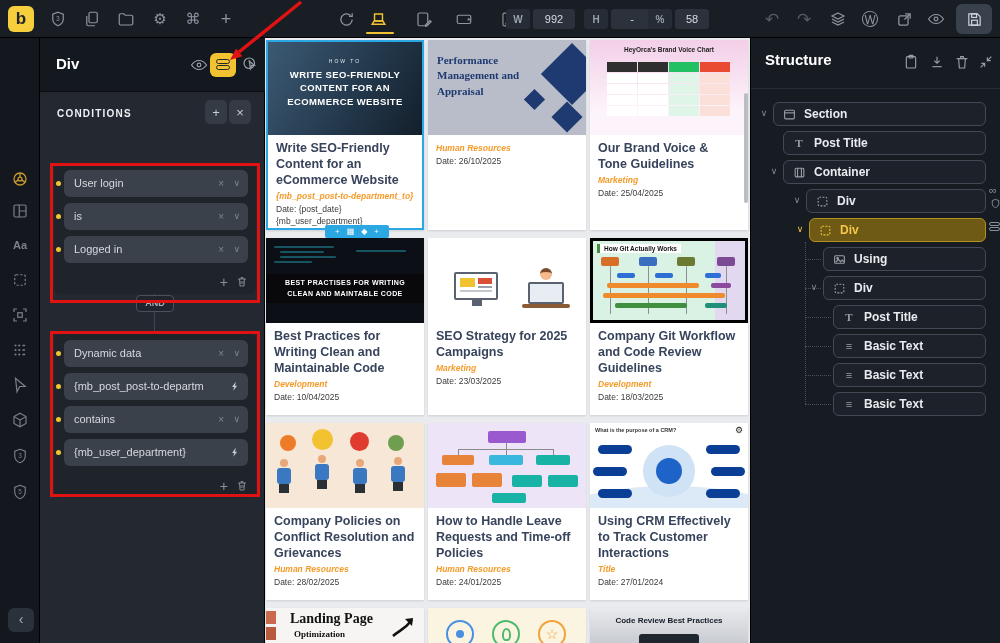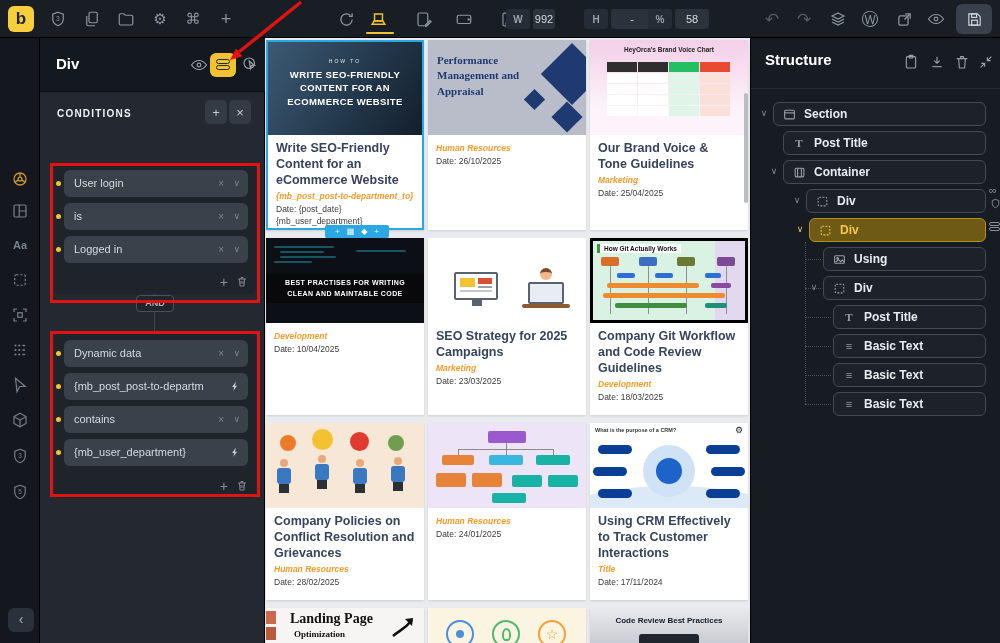--- a/index.html
+++ b/index.html
@@ -187,21 +187,21 @@
         </svg>
     </div>
     <div class="ab tico" style="left:494px">
       <svg width="17" height="17" viewBox="0 0 24 24" fill="none" stroke="currentColor" stroke-width="1.6">
           <rect x="7" y="3" width="10" height="18" rx="2"></rect>
           <circle cx="12" cy="18" r=".8" fill="currentColor"></circle>
         </svg>
     </div>
 
     <div class="ab chipL" style="left:506px;width:24px">W</div>
-    <div class="ab chipV" style="left:533px;width:22px">992</div>
+    <div class="ab chipV" style="left:533px;width:42px">992</div>
     <div class="ab chipL" style="left:584px;width:24px">H</div>
     <div class="ab chipV" style="left:611px;width:42px">-</div>
     <div class="ab chipL" style="left:648px;width:24px">%</div>
     <div class="ab chipV" style="left:675px;width:34px">58</div>
 
     <div class="ab tico dim" style="left:760px;font-size:17px">↶</div>
     <div class="ab tico dim" style="left:792px;font-size:17px">↷</div>
     <div class="ab tico" style="left:826px">
       <svg width="18" height="18" viewBox="0 0 24 24" fill="none" stroke="currentColor" stroke-width="1.6">
           <path d="M12 4l8 4-8 4-8-4z"></path>
@@ -463,20 +463,21 @@
     <div class="card" style="left:1px;top:200px;height:177px">
       <div class="cimg img4" style="height:85px">
         <div class="codeline" style="left:8px;top:8px;width:60px"></div>
         <div class="codeline" style="left:14px;top:13px;width:44px"></div>
         <div class="codeline" style="left:14px;top:18px;width:56px"></div>
         <div class="codeline" style="left:8px;top:23px;width:38px"></div>
         <div class="codeline" style="left:90px;top:12px;width:50px"></div>
         <div class="cap">BEST PRACTISES FOR WRITING CLEAN AND MAINTABLE CODE</div>
       </div>
       <div class="cbody">
+        <div class="ctitle">Best Practices for Writing Clean and Maintainable Code</div>
         <div class="ccat">Development</div>
         <div class="cdate">Date: 10/04/2025</div>
       </div>
     </div>
 
     <div class="card" style="left:163px;top:200px;height:177px">
       <div class="cimg img5" style="height:85px">
         <div class="ab" style="left:26px;top:34px;width:44px;height:28px;border:2px solid #5a6270;background:#fff;border-radius:2px">
           <div class="ab" style="left:4px;top:4px;width:15px;height:9px;background:#f2c230"></div>
           <div class="ab" style="left:22px;top:4px;width:14px;height:6px;background:#d94f35"></div>
@@ -570,20 +571,21 @@
         <div class="fbox" style="left:14px;top:32px;width:32px;height:10px;background:#e8833a"></div>
         <div class="fbox" style="left:61px;top:32px;width:34px;height:10px;background:#39b7dc"></div>
         <div class="fbox" style="left:108px;top:32px;width:34px;height:10px;background:#19b3a6"></div>
         <div class="fbox" style="left:8px;top:50px;width:30px;height:14px;background:#e8833a"></div>
         <div class="fbox" style="left:44px;top:50px;width:30px;height:14px;background:#e8833a"></div>
         <div class="fbox" style="left:84px;top:52px;width:30px;height:12px;background:#19b3a6"></div>
         <div class="fbox" style="left:120px;top:52px;width:30px;height:12px;background:#19b3a6"></div>
         <div class="fbox" style="left:64px;top:70px;width:34px;height:10px;background:#19b3a6"></div>
       </div>
       <div class="cbody">
+        <div class="ctitle">How to Handle Leave Requests and Time-off Policies</div>
         <div class="ccat">Human Resources</div>
         <div class="cdate">Date: 24/01/2025</div>
       </div>
     </div>
 
     <div class="card" style="left:325px;top:385px;height:177px">
       <div class="cimg img9" style="height:85px">
         <div class="ab" style="left:-20px;bottom:-22px;width:200px;height:44px;background:#dceaf7;border-radius:50%"></div>
         <div class="hd">What is the purpose of a CRM?</div>
         <div class="gear">⚙</div>
@@ -592,21 +594,21 @@
         <div class="pill" style="left:8px;top:22px"></div>
         <div class="pill" style="left:3px;top:44px"></div>
         <div class="pill" style="left:8px;top:66px"></div>
         <div class="pill" style="left:116px;top:22px"></div>
         <div class="pill" style="left:121px;top:44px"></div>
         <div class="pill" style="left:116px;top:66px"></div>
       </div>
       <div class="cbody">
         <div class="ctitle">Using CRM Effectively to Track Customer Interactions</div>
         <div class="ccat">Title</div>
-        <div class="cdate">Date: 17/11/2024</div>
+        <div class="cdate">Date: 27/01/2024</div>
       </div>
     </div>
 
     <div class="card" style="left:1px;top:570px;height:70px">
       <div class="cimg img10" style="height:70px">
         <div class="brick" style="top:3px"></div>
         <div class="brick" style="top:19px;background:#b85a3e"></div>
         <div class="t1">Landing Page</div>
         <div class="t2">Optimization</div>
         <svg class="ab" style="right:8px;top:6px" width="26" height="26" viewBox="0 0 26 26">

